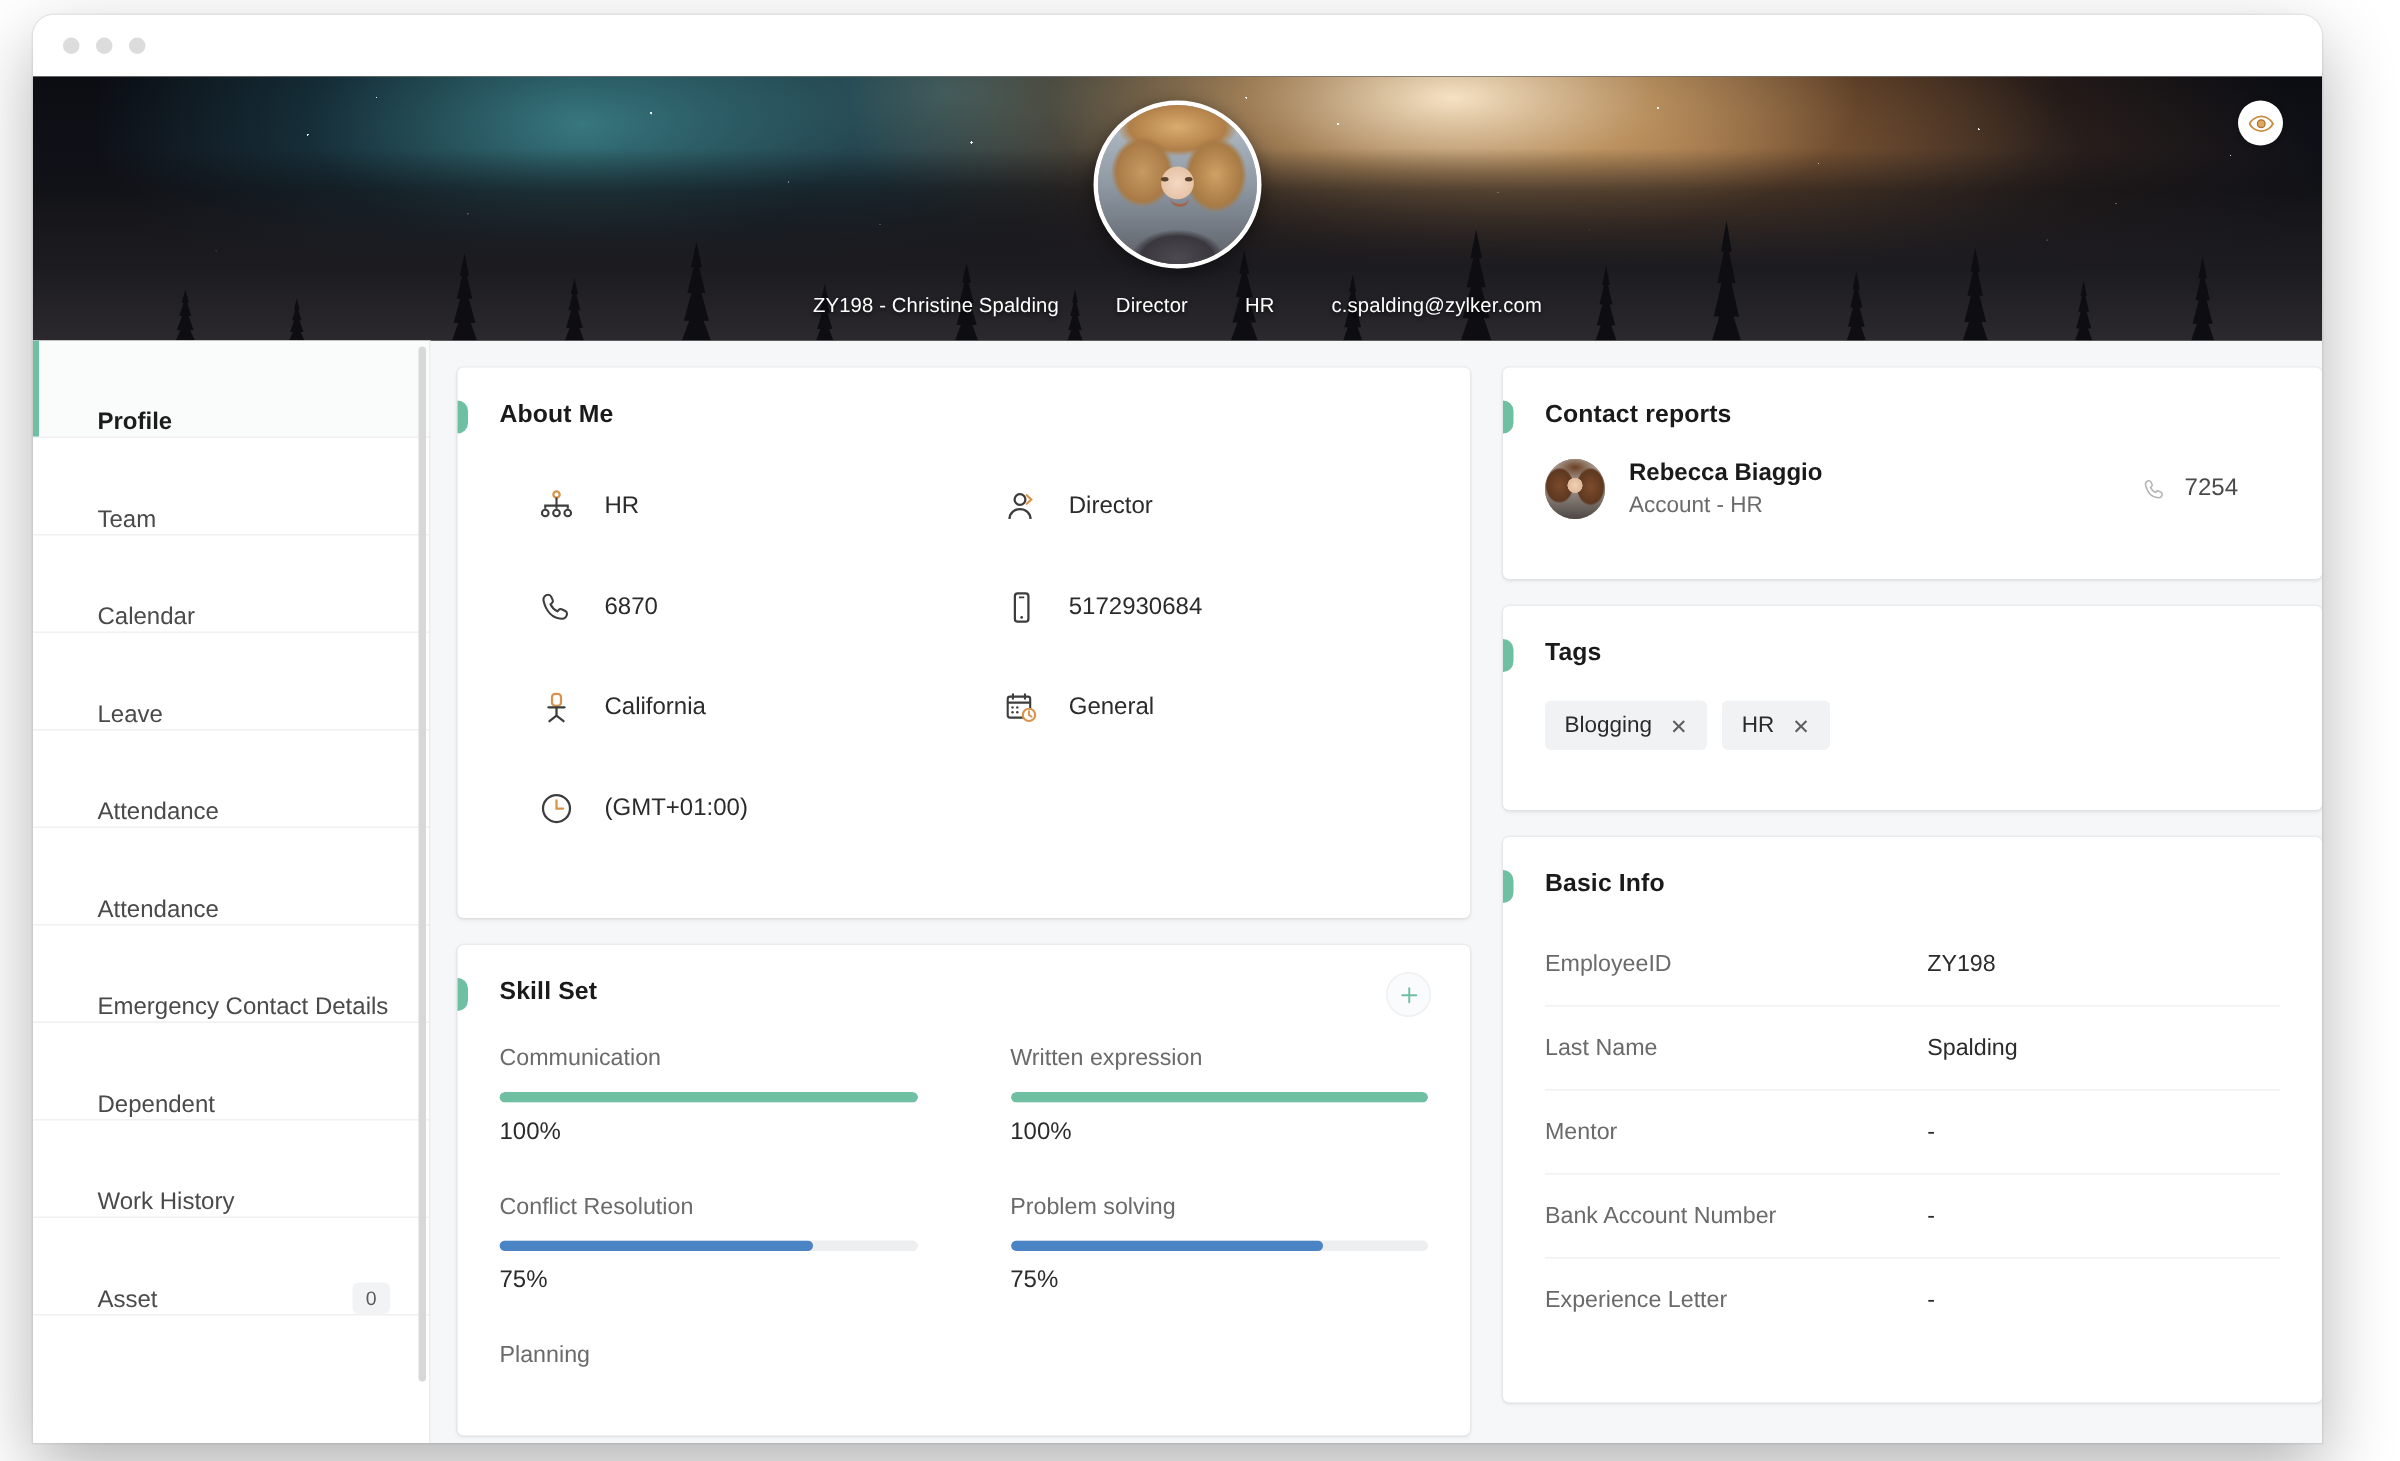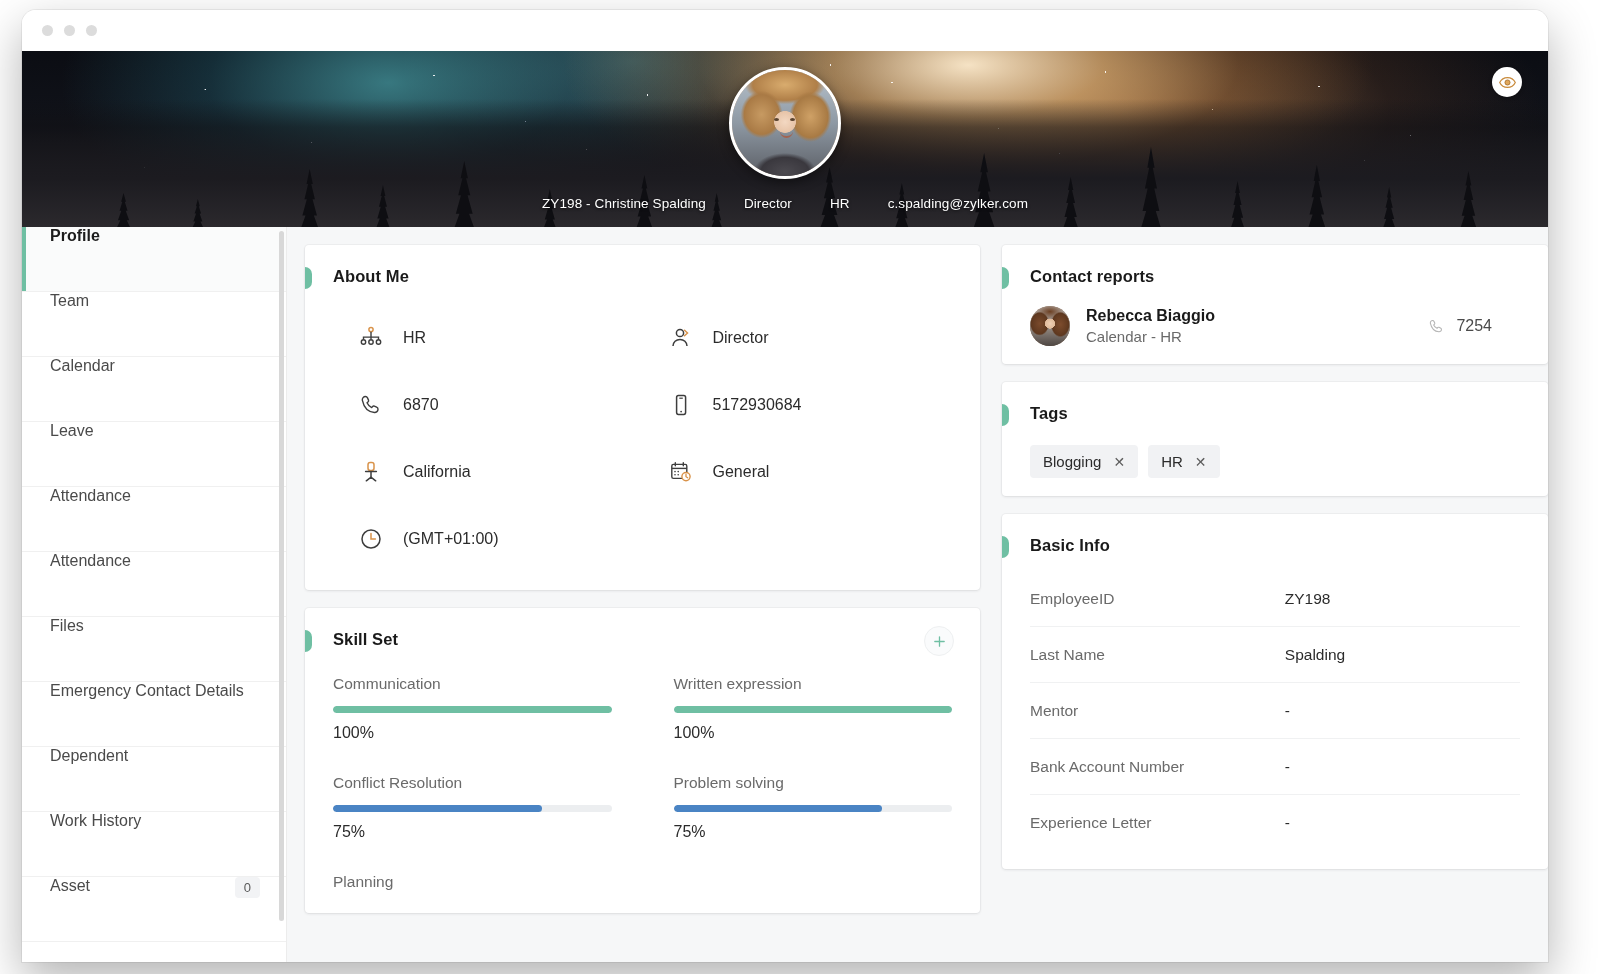--- a/index.html
+++ b/index.html
@@ -160,23 +160,23 @@
     width: 265px;
     flex: 0 0 265px;
     background: #ffffff;
     border-right: 1px solid #ececec;
     position: relative;
     overflow: hidden;
   }
   .side-item {
     height: 65px;
     display: flex;
-    align-items: flex-start;
+    align-items: flex-end;
     justify-content: space-between;
-    padding: 0 26px 0 28px;
+    padding: 0 26px 0 43px;
     border-bottom: 1px solid #f0f0f0;
     font-size: 16px;
     color: #4a4a4a;
     cursor: pointer;
     position: relative;
     white-space: nowrap;
   }
   .side-item.active {
     background: #fafbfb;
     color: #1c1c1c;
@@ -214,21 +214,21 @@
     overflow: hidden;
   }
   .col-left { width: 675px; flex: 0 0 675px; display: flex; flex-direction: column; gap: 18px; }
   .col-right { flex: 1; display: flex; flex-direction: column; gap: 18px; }
 
   .card {
     background: #ffffff;
     border-radius: 4px;
     box-shadow: 0 1px 3px rgba(18,25,35,.09), 0 0 0 1px rgba(18,25,35,.03);
     position: relative;
-    padding: 22px 28px 18px 28px;
+    padding: 22px 28px 40px 28px;
   }
   .card-title {
     font-size: 16.5px;
     font-weight: 700;
     color: #1a1a1a;
     margin-bottom: 4px;
     letter-spacing: .1px;
   }
   .card::before {
     content: "";
@@ -418,23 +418,20 @@
       <div class="side-item">
         <span>Leave</span>
       </div>
       <div class="side-item">
         <span>Attendance</span>
       </div>
       <div class="side-item">
         <span>Attendance</span>
       </div>
       <div class="side-item">
-        <span>Files</span>
-      </div>
-      <div class="side-item">
         <span>Emergency Contact Details</span>
       </div>
       <div class="side-item">
         <span>Dependent</span>
       </div>
       <div class="side-item">
         <span>Work History</span>
       </div>
       <div class="side-item">
         <span>Asset</span>
@@ -573,21 +570,21 @@
       </div>
 
       <div class="col-right">
 
         <section class="card">
           <div class="card-title">Contact reports</div>
           <div class="report-row">
             <div class="report-avatar"></div>
             <div>
               <div class="report-name">Rebecca Biaggio</div>
-              <div class="report-role">Calendar - HR</div>
+              <div class="report-role">Account - HR</div>
             </div>
             <div class="report-phone">
               <svg width="17" height="17" viewBox="0 0 24 24">
                 <path d="M6.5 3.5c1 0 1.6.5 2 1.4l1 2.2c.3.8.1 1.4-.5 1.9l-1 .8c.9 2 2.6 3.8 4.7 4.8l.8-1c.5-.6 1.2-.7 1.9-.4l2.2 1c.9.4 1.4 1 1.4 2 0 2-1.6 3.4-3.6 3.3C9.4 19.1 4.9 14.6 3.3 7.2 3.1 5.2 4.5 3.5 6.5 3.5z" fill="none" stroke="#b5b5b5" stroke-width="1.5" stroke-linejoin="round"></path>
               </svg>
               <span>7254</span>
             </div>
           </div>
         </section>
 

